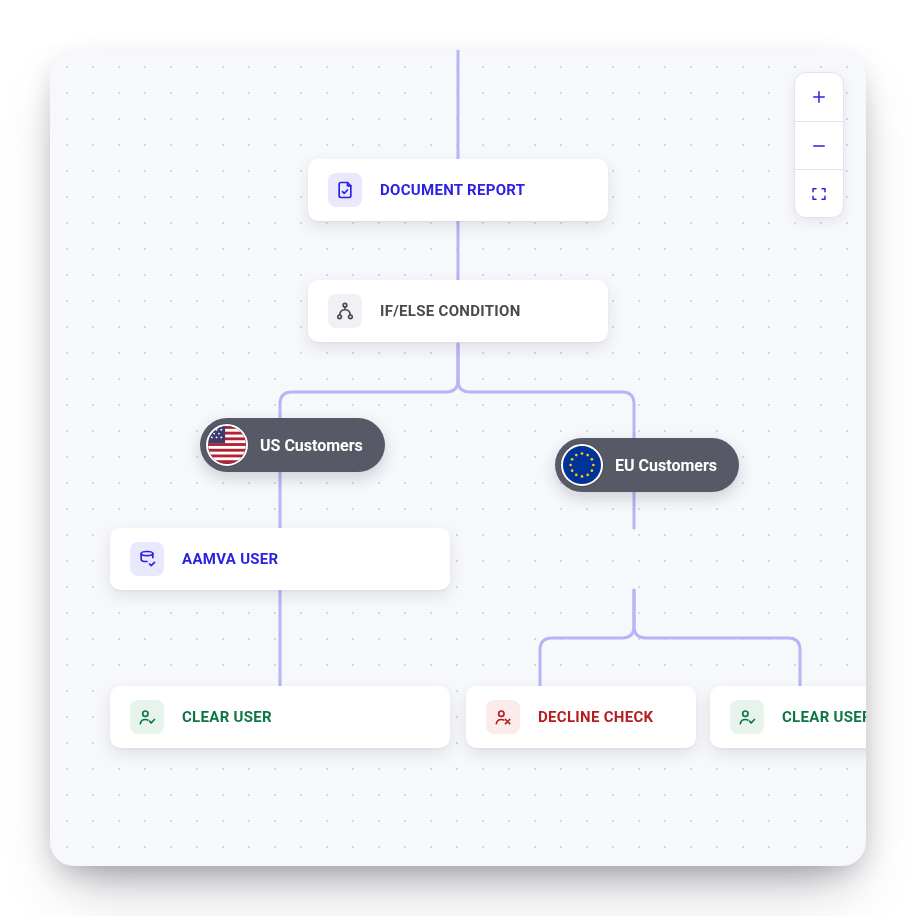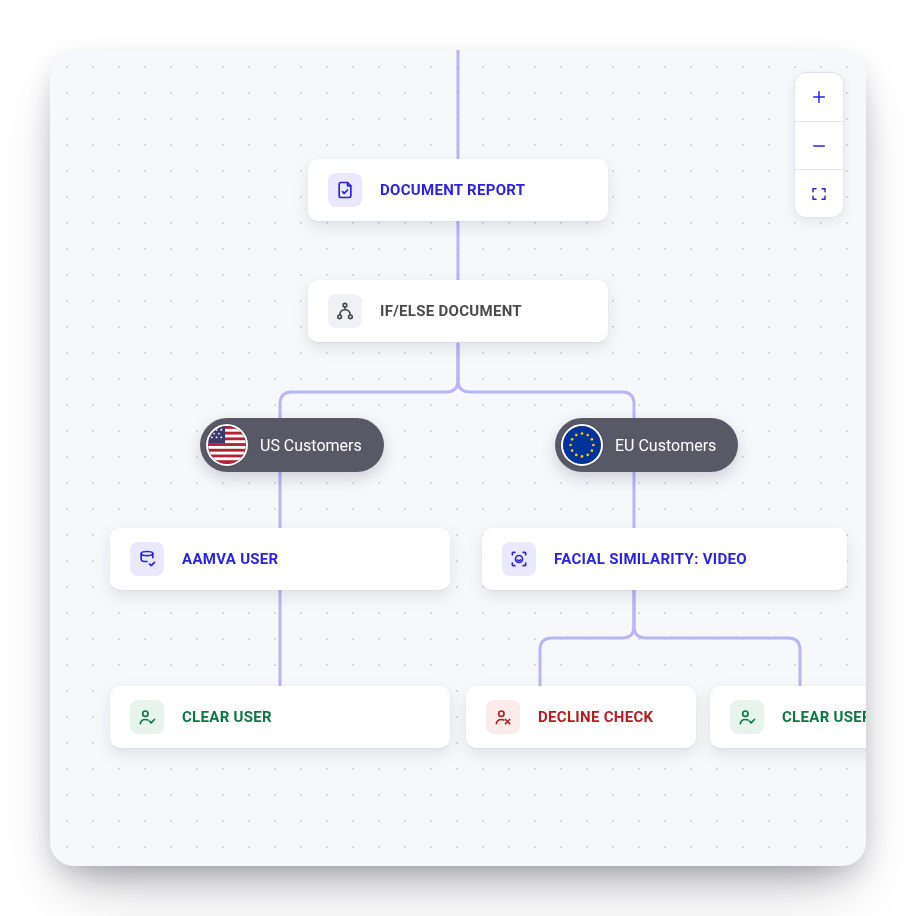--- a/index.html
+++ b/index.html
@@ -46,21 +46,21 @@
   .node.green{color:var(--green);text-align:center;}
   .node.green .icon-box{background:var(--green-light);}
   .node.green svg{stroke:var(--green);}
   .node.red{color:var(--red);}
   .node.red .icon-box{background:var(--red-light);}
   .node.red svg{stroke:var(--red);}
   .node svg{width:20px;height:20px;fill:none;stroke-width:2;stroke-linecap:round;stroke-linejoin:round;}
   .pill{
     position:absolute;background:var(--pill-bg);color:#fff;border-radius:999px;
     display:flex;align-items:center;gap:12px;padding:6px 22px 6px 6px;
-    font-weight:400;font-size:16px;box-shadow:0 6px 16px rgba(30,30,60,.18);
+    font-weight:700;font-size:16px;box-shadow:0 6px 16px rgba(30,30,60,.18);
   }
   .flag{width:38px;height:38px;border-radius:50%;flex-shrink:0;border:2px solid #fff;box-shadow:0 0 0 1px rgba(0,0,0,.1);}
   .zoom-controls{
     position:absolute;top:22px;right:22px;background:var(--card-bg);border:1px solid var(--border);
     border-radius:12px;display:flex;flex-direction:column;overflow:hidden;
     box-shadow:0 4px 12px rgba(30,30,60,.08);
   }
   .zoom-controls button{
     width:48px;height:48px;background:transparent;border:none;cursor:pointer;
     display:flex;align-items:center;justify-content:center;color:var(--accent);
@@ -102,21 +102,21 @@
 
       <div class="node muted" style="left:258px;top:230px;width:260px">
         <span class="icon-box">
           <svg viewBox="0 0 24 24">
               <circle cx="12" cy="5" r="2.2"></circle>
               <circle cx="5.5" cy="19" r="2.2"></circle>
               <circle cx="18.5" cy="19" r="2.2"></circle>
               <path d="M12 7.2v3.3M12 10.5c-3.5 0-6 2.2-6.3 6.1M12 10.5c3.5 0 6 2.2 6.3 6.1"></path>
             </svg>
         </span>
-        <span>IF/ELSE DOCUMENT</span>
+        <span>IF/ELSE CONDITION</span>
       </div>
 
       <div class="pill" style="left:150px;top:368px">
         <svg class="flag" viewBox="0 0 40 40">
           <defs>
               <clipPath id="cUS">
                 <circle cx="20" cy="20" r="20"></circle>
               </clipPath>
             </defs>
           <g clip-path="url(#cUS)">
@@ -138,21 +138,21 @@
                 <circle cx="11.5" cy="8" r="1"></circle>
                 <circle cx="4" cy="12" r="1"></circle>
                 <circle cx="9" cy="12" r="1"></circle>
                 <circle cx="14" cy="12" r="1"></circle>
               </g>
           </g>
         </svg>
         <span>US Customers</span>
       </div>
 
-      <div class="pill" style="left:505px;top:368px">
+      <div class="pill" style="left:505px;top:388px">
         <svg class="flag" viewBox="0 0 40 40">
           <defs>
               <clipPath id="cEU">
                 <circle cx="20" cy="20" r="20"></circle>
               </clipPath>
             </defs>
           <g clip-path="url(#cEU)">
             <rect width="40" height="40" fill="#003399"></rect>
             <g fill="#FFCC00">
               <circle cx="20" cy="8" r="1.4"></circle>
@@ -178,30 +178,20 @@
           <svg viewBox="0 0 24 24">
               <ellipse cx="12" cy="5.5" rx="7" ry="2.5"></ellipse>
               <path d="M5 5.5v7c0 1.4 3.1 2.5 7 2.5"></path>
               <path d="M19 5.5v5"></path>
               <path d="M15 18l2 2 4-4"></path>
             </svg>
         </span>
         <span>AAMVA USER</span>
       </div>
 
-      <div class="node accent" style="left:432px;top:478px;width:325px">
-        <span class="icon-box">
-          <svg viewBox="0 0 24 24">
-              <path d="M4 7V5a1 1 0 0 1 1-1h2M20 7V5a1 1 0 0 0-1-1h-2M4 17v2a1 1 0 0 0 1 1h2M20 17v2a1 1 0 0 1-1 1h-2"></path>
-              <circle cx="12" cy="12" r="4.2"></circle>
-              <path d="M10.3 13.2c.5.6 1.1.9 1.7.9s1.2-.3 1.7-.9"></path>
-            </svg>
-        </span>
-        <span>FACIAL SIMILARITY: VIDEO</span>
-      </div>
 
       <div class="node green" style="left:60px;top:636px;width:300px">
         <span class="icon-box">
           <svg viewBox="0 0 24 24">
               <circle cx="10" cy="8" r="3.2"></circle>
               <path d="M4 20c.6-3.3 3-5 6-5 1.1 0 2.1.2 3 .7"></path>
               <path d="M15 17l2 2 4-4"></path>
             </svg>
         </span>
         <span>CLEAR USER</span>

